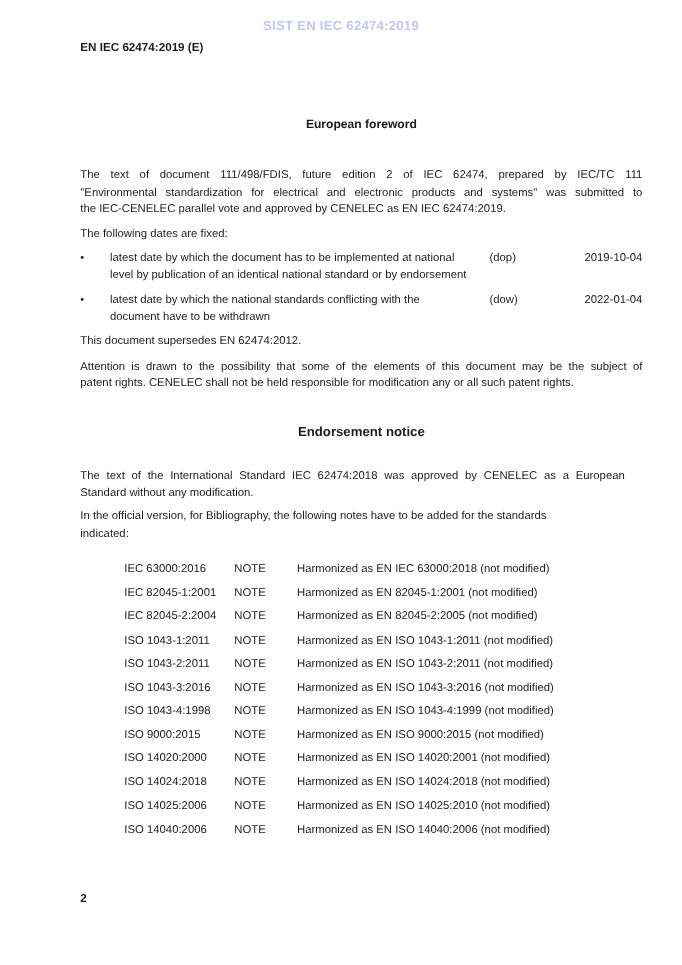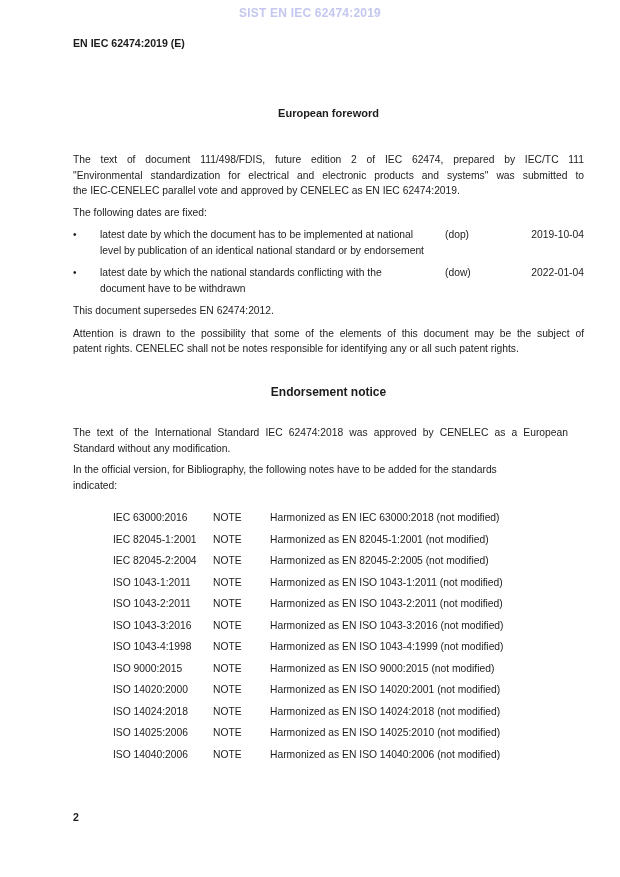--- a/index.html
+++ b/index.html
@@ -9,21 +9,21 @@
     height: 877px;
     background: #ffffff;
     overflow: hidden;
     font-family: "Liberation Sans", sans-serif;
     font-size: 10.3px;
     line-height: 15.5px;
     color: #1c1c1c;
   }
   .watermark {
     position: absolute;
-    top: 6px; left: 0; right: 0;
+    top: 16px; left: 0; right: 0;
     text-align: center;
     font-size: 12px;
     font-weight: bold;
     color: #c4c7ef;
     letter-spacing: 0.2px;
   }
   .content { padding: 36px 36px 0 73px; }
   .doc-id { font-weight: bold; font-size: 10.6px; }
   .h-foreword {
     font-weight: bold;
@@ -106,21 +106,21 @@
         <span style="display:block">document have to be withdrawn</span>
       </span>
       <span class="dlabel">(dow)</span>
       <span class="ddate">2022-01-04</span>
     </div>
 
     <p class="supersedes">This document supersedes EN 62474:2012.</p>
 
     <p class="patent">
       <span class="jline" style="display:block">Attention is drawn to the possibility that some of the elements of this document may be the subject of</span>
-      <span style="display:block">patent rights. CENELEC shall not be notes responsible for identifying any or all such patent rights.</span>
+      <span style="display:block">patent rights. CENELEC shall not be held responsible for modification any or all such patent rights.</span>
     </p>
 
     <div class="h-endorsement">Endorsement notice</div>
 
     <p class="approval">
       <span class="jline" style="display:block">The text of the International Standard IEC 62474:2018 was approved by CENELEC as a European</span>
       <span style="display:block">Standard without any modification.</span>
     </p>
 
     <p class="biblio">

